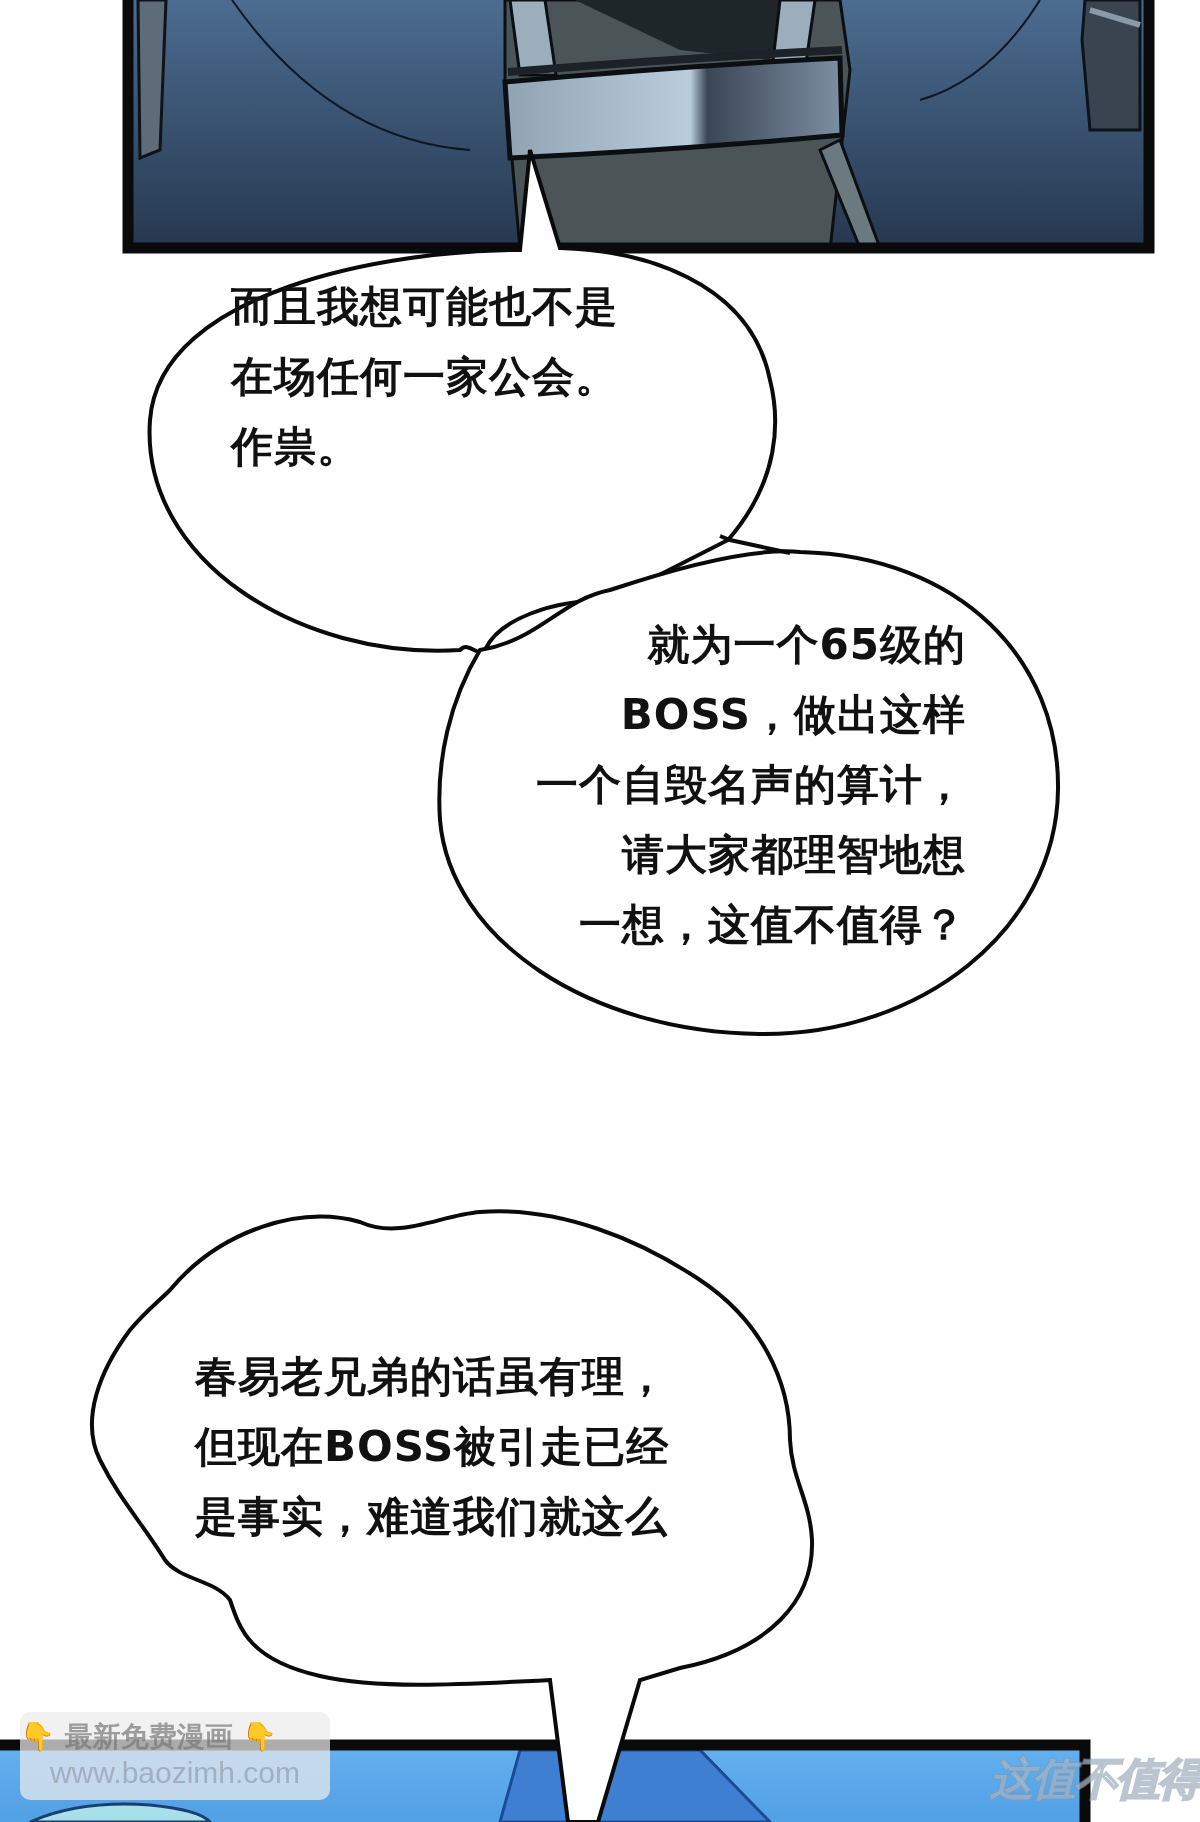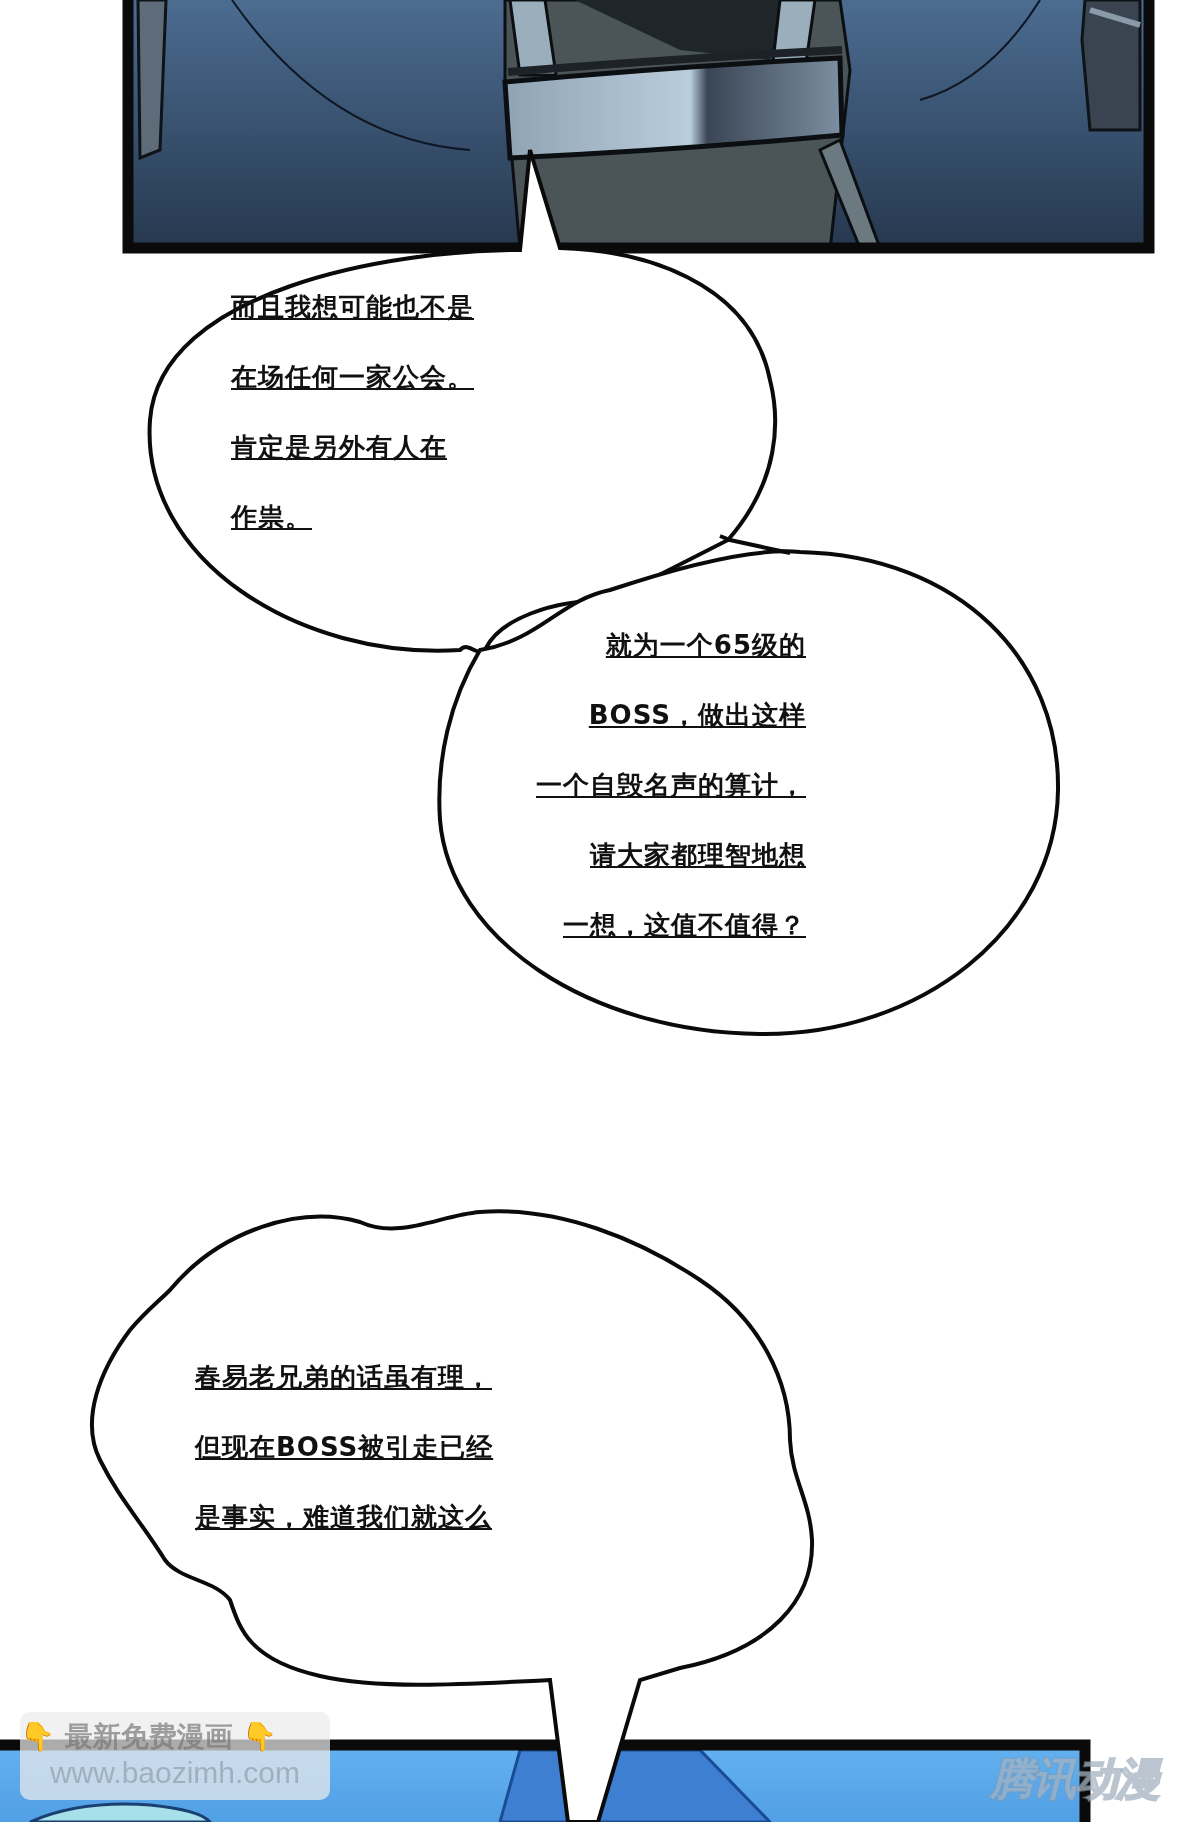--- a/index.html
+++ b/index.html
@@ -1,18 +1,18 @@
 <!DOCTYPE html>
 <html><head>
 <meta charset="utf-8">
 <style>
   html, body { margin: 0; padding: 0; background: #ffffff; }
   body { width: 1200px; height: 1822px; position: relative; overflow: hidden; font-family: "DejaVu Sans", "Liberation Sans", sans-serif; }
   .layer { position: absolute; left: 0; top: 0; width: 1200px; height: 1822px; }
-  .bubble-text { position: absolute; color: #111; font-size: 26px; line-height: 70px; font-weight: bold; letter-spacing: 1px; white-space: nowrap; text-decoration: underline; }
+  .bubble-text { position: absolute; color: #111; font-size: 42px; line-height: 70px; font-weight: bold; letter-spacing: 1px; white-space: nowrap; }
   .bubble-text .line { display: block; }
   .wm-box { position: absolute; left: 20px; top: 1712px; width: 310px; height: 88px; background: rgba(235,235,235,0.72); border-radius: 10px; }
   .wm-title { position: absolute; left: 0; top: 6px; width: 310px; text-align: left; font-size: 28px; font-weight: bold; color: rgba(120,120,120,0.7); }
   .wm-title .hand { color: #f2b021; }
   .wm-url { position: absolute; left: 0; top: 44px; width: 310px; text-align: center; font-size: 30px; color: rgba(150,160,175,0.75); font-family: "Liberation Sans", sans-serif; }
   .brand-wm { position: absolute; left: 990px; top: 1750px; font-size: 44px; font-weight: bold; font-style: italic; color: rgba(255,255,255,0.45); -webkit-text-stroke: 2px rgba(130,150,170,0.55); letter-spacing: -2px; }
 </style>
 </head>
 <body>
 
@@ -104,21 +104,20 @@
              C215,1580 180,1580 165,1560
              C140,1520 120,1500 100,1460
              C80,1420 100,1370 130,1330
              C145,1312 158,1302 170,1290 Z" fill="#ffffff" stroke="#0a0a0a" stroke-width="4"></path>
   </g>
 </svg>
 
 <div class="bubble-text" style="left:231px; top:272px;">
   <span class="line">而且我想可能也不是</span>
   <span class="line">在场任何一家公会。</span>
-  <span class="line">肯定是另外有人在</span>
   <span class="line">作祟。</span>
 </div>
 
 <div class="bubble-text" style="left:536px; top:610px;text-align:right;">
   <span class="line">就为一个65级的</span>
   <span class="line">BOSS，做出这样</span>
   <span class="line">一个自毁名声的算计，</span>
   <span class="line">请大家都理智地想</span>
   <span class="line">一想，这值不值得？</span>
 </div>
@@ -131,13 +130,13 @@
 
 <div class="wm-box">
   <div class="wm-title">
     <span class="hand">👇</span>
     <span>最新免费漫画</span>
     <span class="hand">👇</span>
   </div>
   <div class="wm-url">www.baozimh.com</div>
 </div>
 
-<div class="brand-wm">腾讯动漫</div>
+<div class="brand-wm">这值不值得</div>
 
 </body></html>

